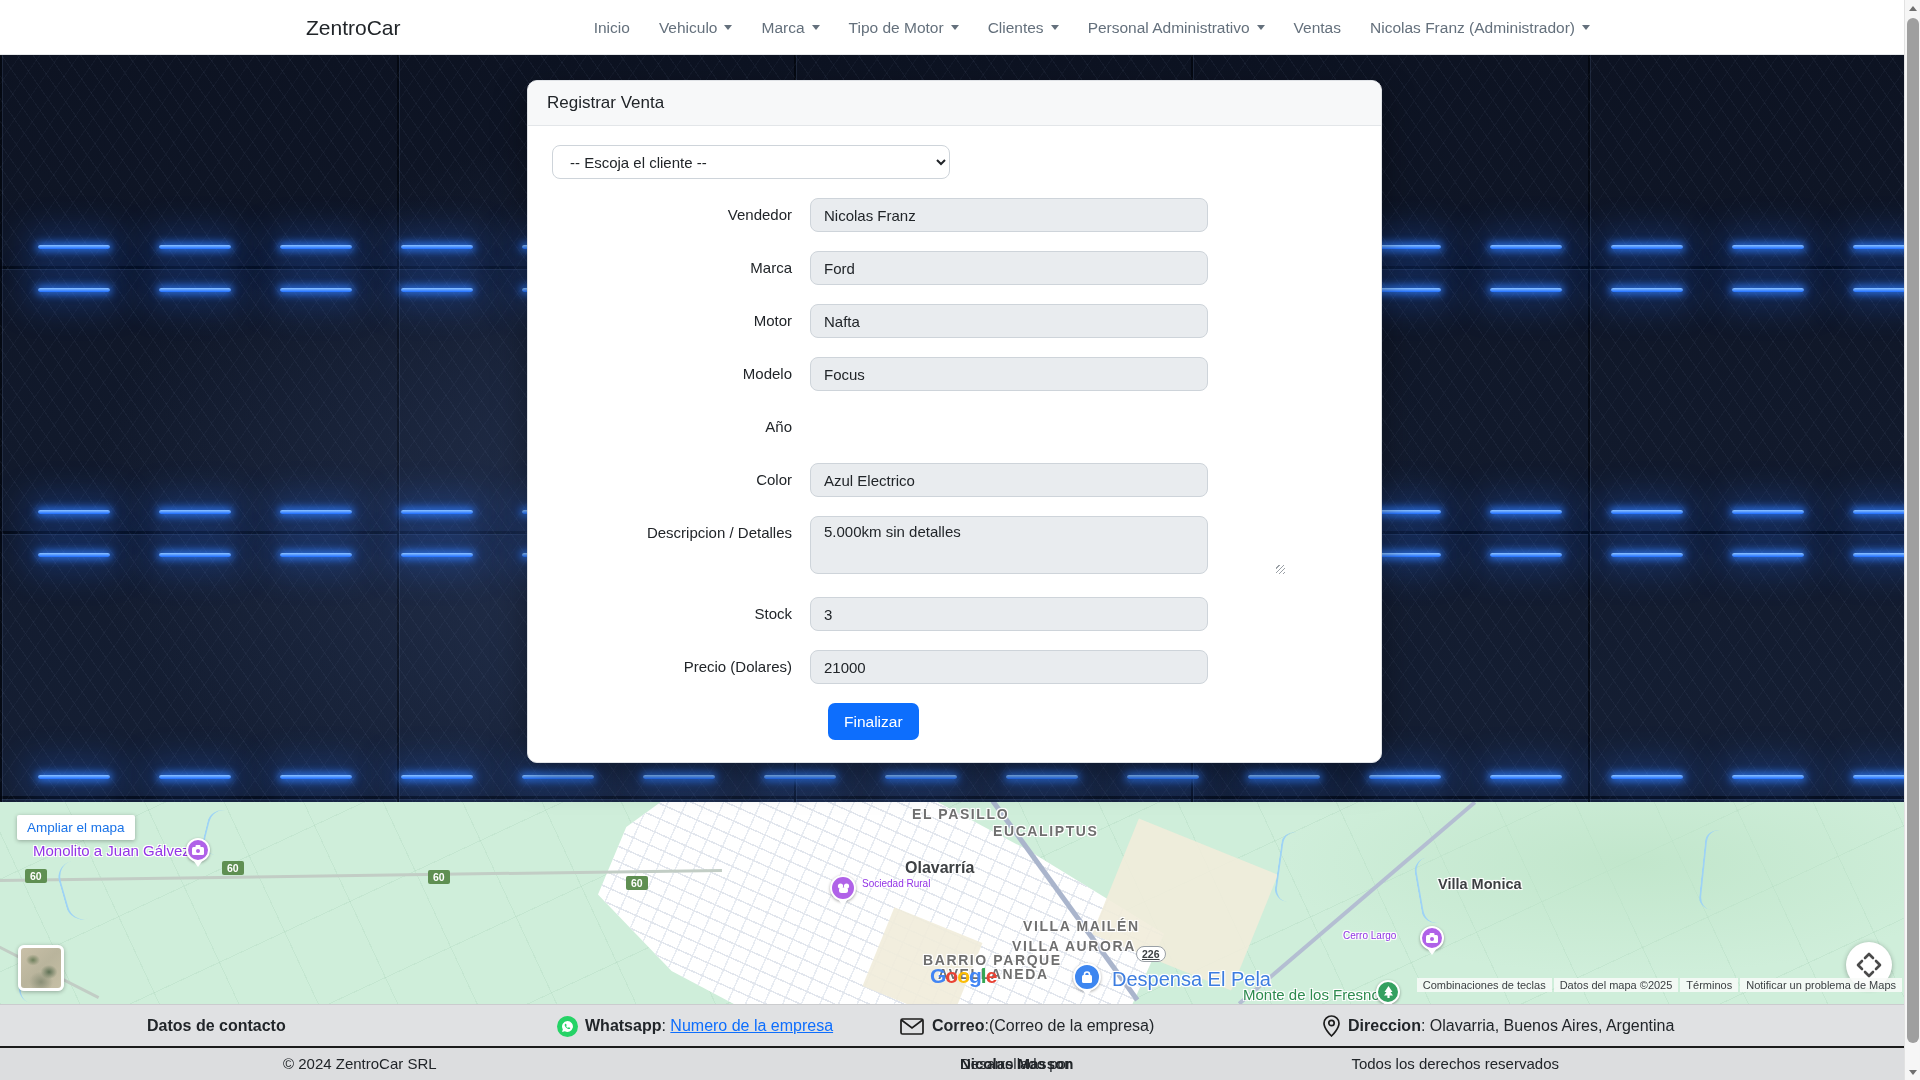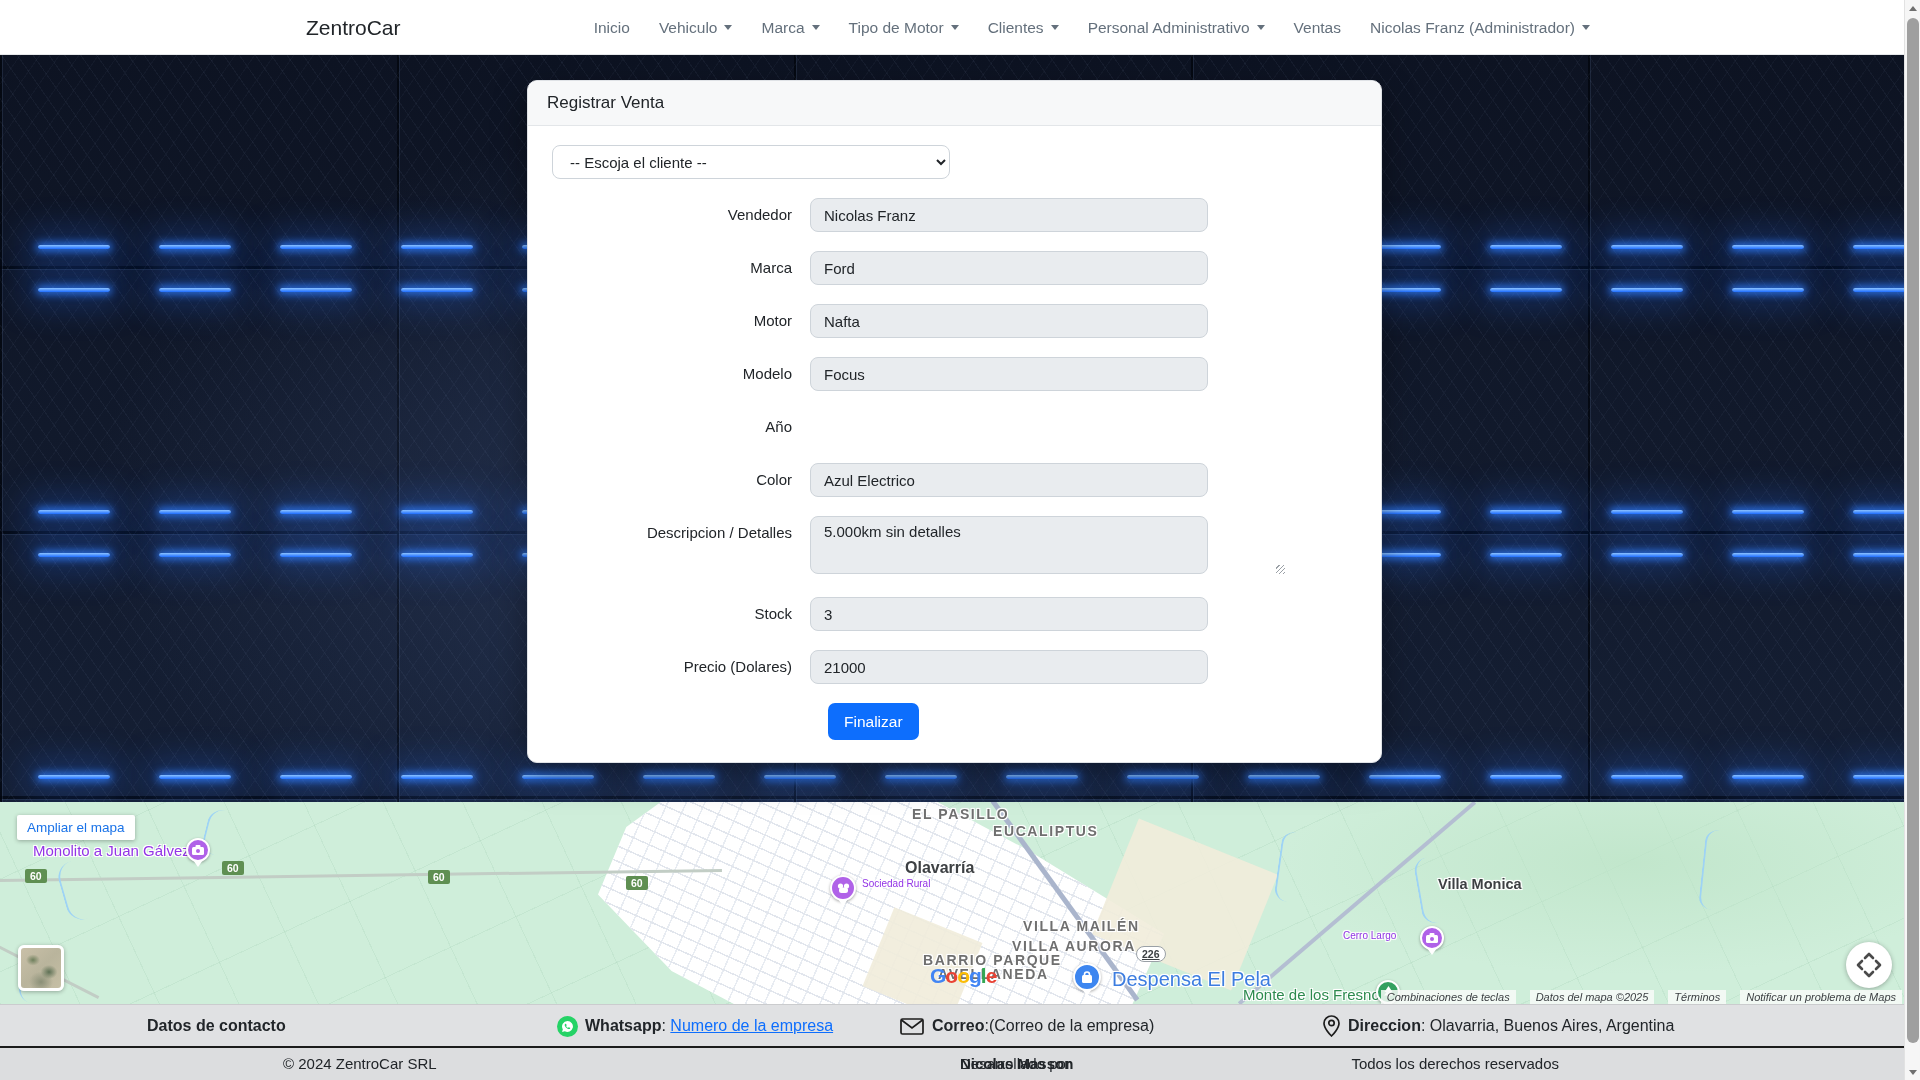--- a/index.html
+++ b/index.html
@@ -97,21 +97,21 @@
   .thumb { position:absolute; left:18px; top:143px; width:46px; height:46px;
     border:3px solid #fff; border-radius:6px; box-shadow:0 1px 4px rgba(0,0,0,.3);
     background:
       radial-gradient(10px 8px at 30% 30%, #6e7f5c, transparent 70%),
       radial-gradient(12px 10px at 70% 60%, #5d7054, transparent 70%),
       radial-gradient(16px 14px at 50% 85%, #8a8f77, transparent 75%),
       linear-gradient(135deg,#c9c0a8,#b9b49c 50%,#c6bfa5); }
   .pan-btn { position:absolute; left:1846px; top:140px; width:46px; height:46px;
     border-radius:50%; background:#fff; box-shadow:0 1px 5px rgba(0,0,0,.3);
     display:flex; align-items:center; justify-content:center; }
-  .attrib { position:absolute; right:18px; bottom:0; display:flex; gap:14px;font-style:italic; }
+  .attrib { position:absolute; right:18px; bottom:12px; display:flex; gap:2px; }
   .attrib span { background:rgba(248,250,248,.85); color:#3c4043; font-size:11px;
     padding:1px 6px; white-space:nowrap; }
   .google { position:absolute; left:930px; top:162px; font-size:21px; font-weight:bold;
     letter-spacing:-1px; z-index:3; }
 
   
   .contact { position:absolute; top:1004px; left:0; width:1920px; height:42px;
     background:#e0e1e3; border-top:1px solid #cbccce; z-index:5; }
   .contact .item { position:absolute; top:0; height:42px; display:flex;
     align-items:center; font-size:16px; color:#212529; white-space:nowrap; }

